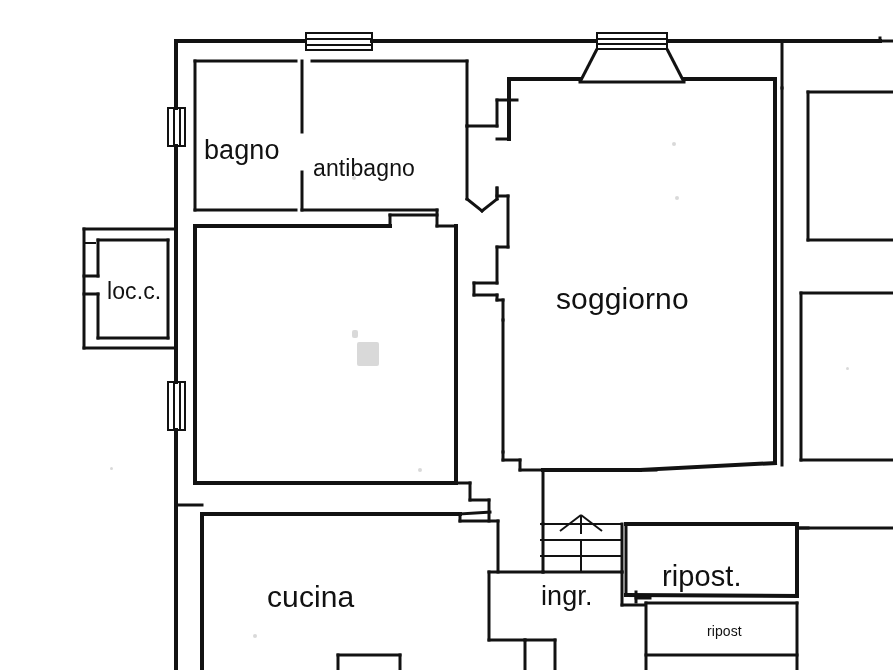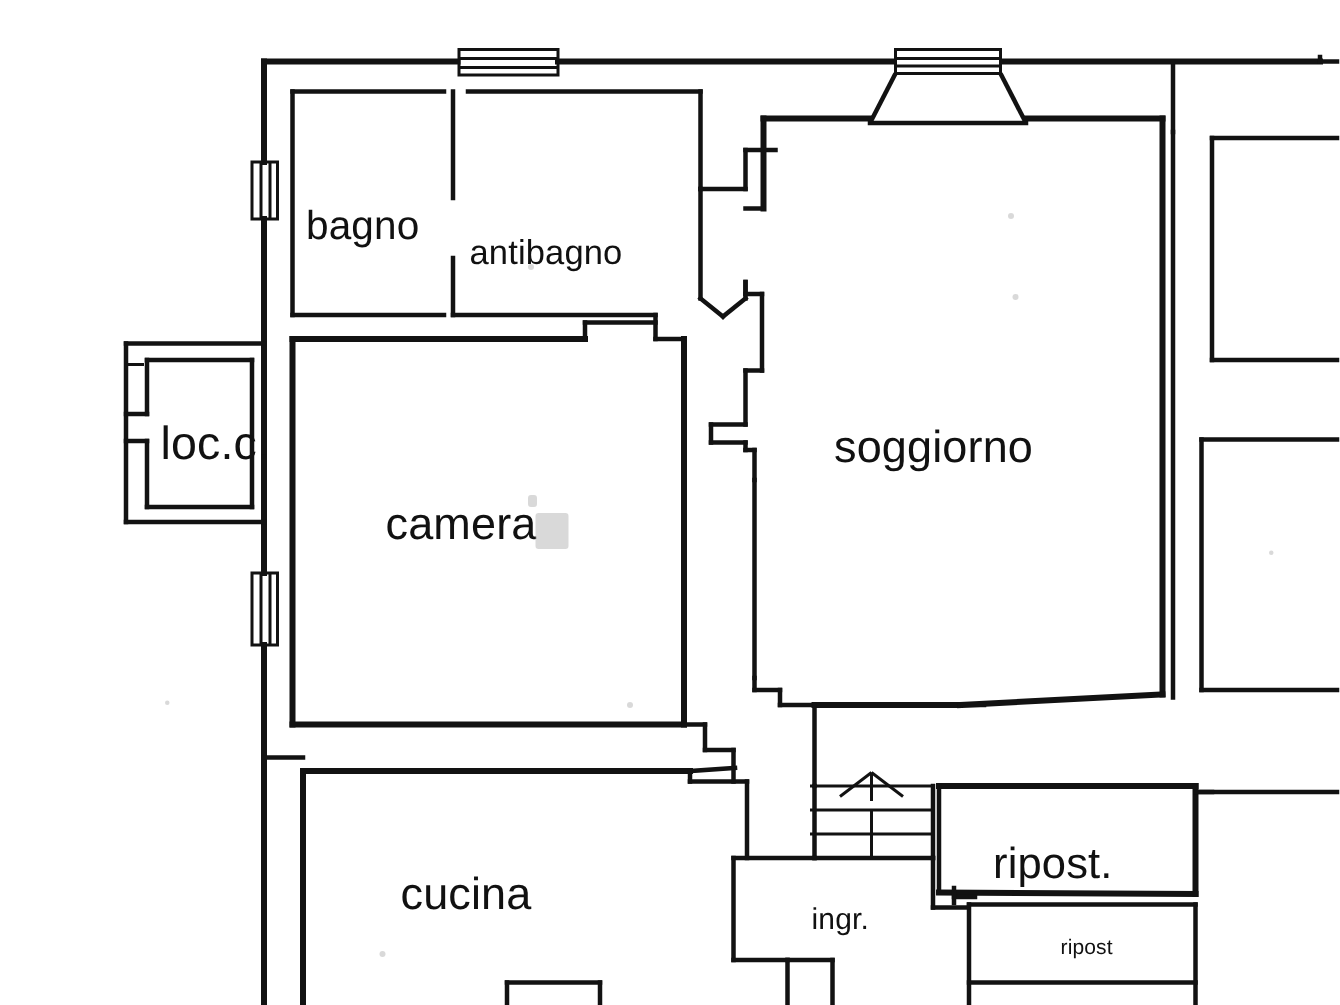--- a/index.html
+++ b/index.html
@@ -31,25 +31,25 @@
     color: #111111;
     font-family: "Liberation Sans", sans-serif;
     font-weight: 400;
     white-space: nowrap;
     letter-spacing: 0.1px;
     line-height: 1;
     -webkit-font-smoothing: antialiased;
   }
   .lbl-bagno      { left: 204px; top: 137px; font-size: 27px; }
   .lbl-antibagno  { left: 313px; top: 142px; font-size: 23px; margin-top: 15px; }
-  .lbl-locc       { left: 107px; top: 280px; font-size: 31px; }
+  .lbl-locc       { left: 107px; top: 280px; font-size: 23px; }
   .lbl-camera     { left: 257px; top: 335px; font-size: 30px; }
   .lbl-soggiorno  { left: 556px; top: 284px; font-size: 30px; }
   .lbl-cucina     { left: 267px; top: 582px; font-size: 30px; }
-  .lbl-ingr       { left: 541px; top: 583px; font-size: 20px; margin-top: 20px; }
+  .lbl-ingr       { left: 541px; top: 583px; font-size: 27px; }
   .lbl-ripost     { left: 662px; top: 552px; font-size: 29px; margin-top: 10px; }
   .lbl-corte      { left: 707px; top: 624px; font-size: 14px; }
   .smudge {
     position: absolute;
     background: #b9b9b9;
     opacity: 0.55;
     border-radius: 2px;
   }
   .speck {
     position: absolute;
@@ -280,21 +280,20 @@
       <path d="M470 500 L489 500" stroke-width="3"></path>
       <path d="M489 500 L489 521" stroke-width="3"></path>
       <path d="M176 505 L202 505" stroke-width="3"></path>
     </g>
 
   </svg>
 
   <div class="room-label lbl-bagno">bagno</div>
   <div class="room-label lbl-antibagno">antibagno</div>
   <div class="room-label lbl-locc">loc.c.</div>
-  <div class="room-label lbl-camera">camera</div>
   <div class="room-label lbl-cucina">cucina</div>
   <div class="room-label lbl-soggiorno">soggiorno</div>
   <div class="room-label lbl-ingr">ingr.</div>
   <div class="room-label lbl-ripost">ripost.</div>
   <div class="room-label lbl-corte">ripost</div>
 
   <div class="smudge" style="left:357px; top:342px; width:22px; height:24px;"></div>
   <div class="smudge" style="left:352px; top:330px; width:6px; height:8px;"></div>
 
   <div class="speck" style="left:352px; top:176px; width:4px; height:4px;"></div>

